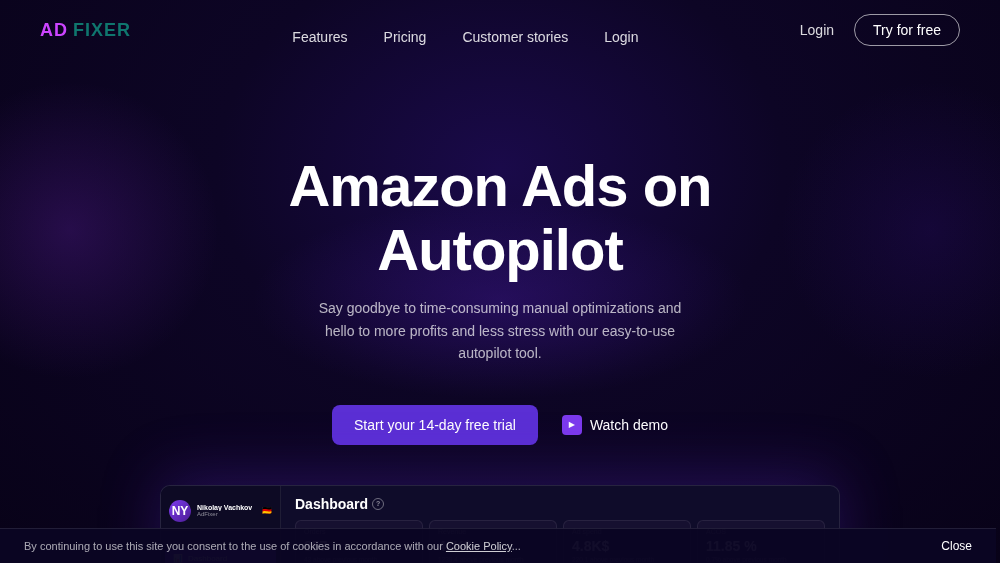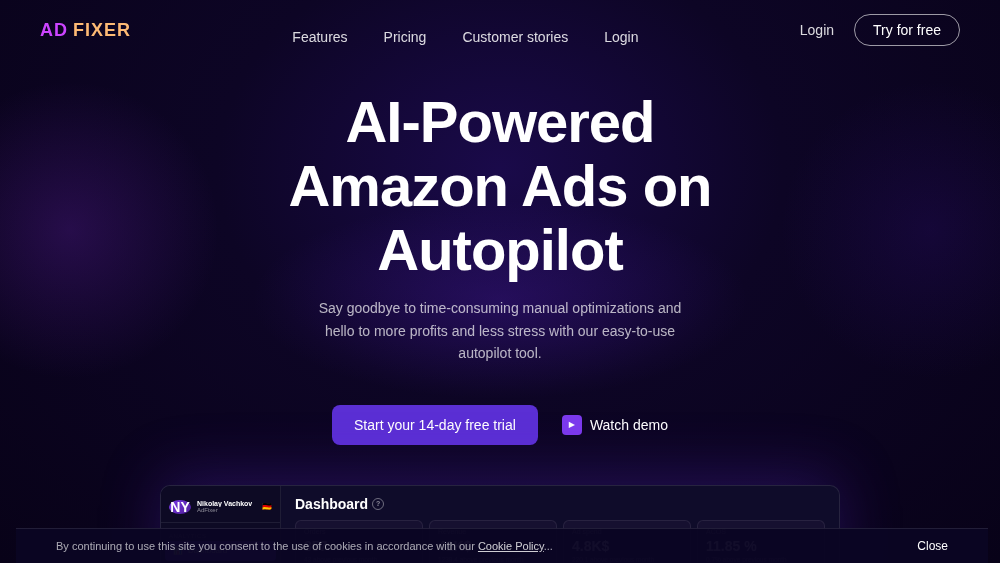--- a/index.html
+++ b/index.html
@@ -39,21 +39,21 @@
       font-size: 18px;
       font-weight: 700;
       letter-spacing: 1px;
     }
 
     .logo-ad {
       color: #cc44ff;
     }
 
     .logo-fixer {
-      color: #fdba74;
+      color: #0f766e;
     }
 
     .nav-links {
       display: flex;
       align-items: center;
       gap: 36px;
       list-style: none;
       margin-top: 13px;
     }
 
@@ -183,27 +183,27 @@
       display: flex;
       align-items: center;
       gap: 6px;
       padding: 6px 8px 8px;
       border-bottom: 1px solid rgba(255,255,255,0.08);
       margin-bottom: 8px;
     }
 
     .user-avatar {
       width: 22px;
-      height: 14px;
+      height: 22px;
       border-radius: 50%;
       background: linear-gradient(135deg, #7c3aed, #4c1d95);
       display: flex;
       align-items: center;
       justify-content: center;
-      font-size: 14px;
+      font-size: 12px;
       font-weight: 700;
       color: white;
       flex-shrink: 0;
     }
 
     .user-info {
       flex: 1;
       min-width: 0;
     }
 
@@ -318,31 +318,30 @@
     .metric-sub {
       font-size: 6.5px;
       color: rgba(255,255,255,0.4);
     }
 
     
     .cookie-banner {
       position: absolute;
       bottom: 0;
       left: 0;
-      right: 12px;
+      right: 4px;
       background: rgba(10, 5, 35, 0.97);
       border-top: 1px solid rgba(255,255,255,0.1);
-      padding: 10px 40px;
+      padding: 10px 24px;
       font-size: 11px;
       color: rgba(255,255,255,0.65);
       display: flex;
       align-items: center;
       justify-content: space-between;
       z-index: 100;
-      margin-left: 16px;
     }
 
     .cookie-text a {
       color: rgba(255,255,255,0.8);
       text-decoration: underline;
     }
 
     .cookie-close {
       background: none;
       border: none;
@@ -409,21 +408,21 @@
   </ul>
 
   <div class="nav-actions">
     <button class="login-btn">Login</button>
     <button class="try-btn">Try for free</button>
   </div>
 </nav>
 
 <section class="hero">
   <h1>
-    <span>AI-Powered</span><br>
+    <br>
     <span>Amazon Ads on</span><br>
     <span>Autopilot</span>
   </h1>
   <p>Say goodbye to time-consuming manual optimizations and hello to more profits and less stress with our easy-to-use autopilot tool.</p>
   <div class="hero-buttons">
     <button class="start-trial-btn">Start your 14-day free trial</button>
     <button class="watch-demo-btn">
       <span class="play-icon">▶</span>
       <span>Watch demo</span>
     </button>

